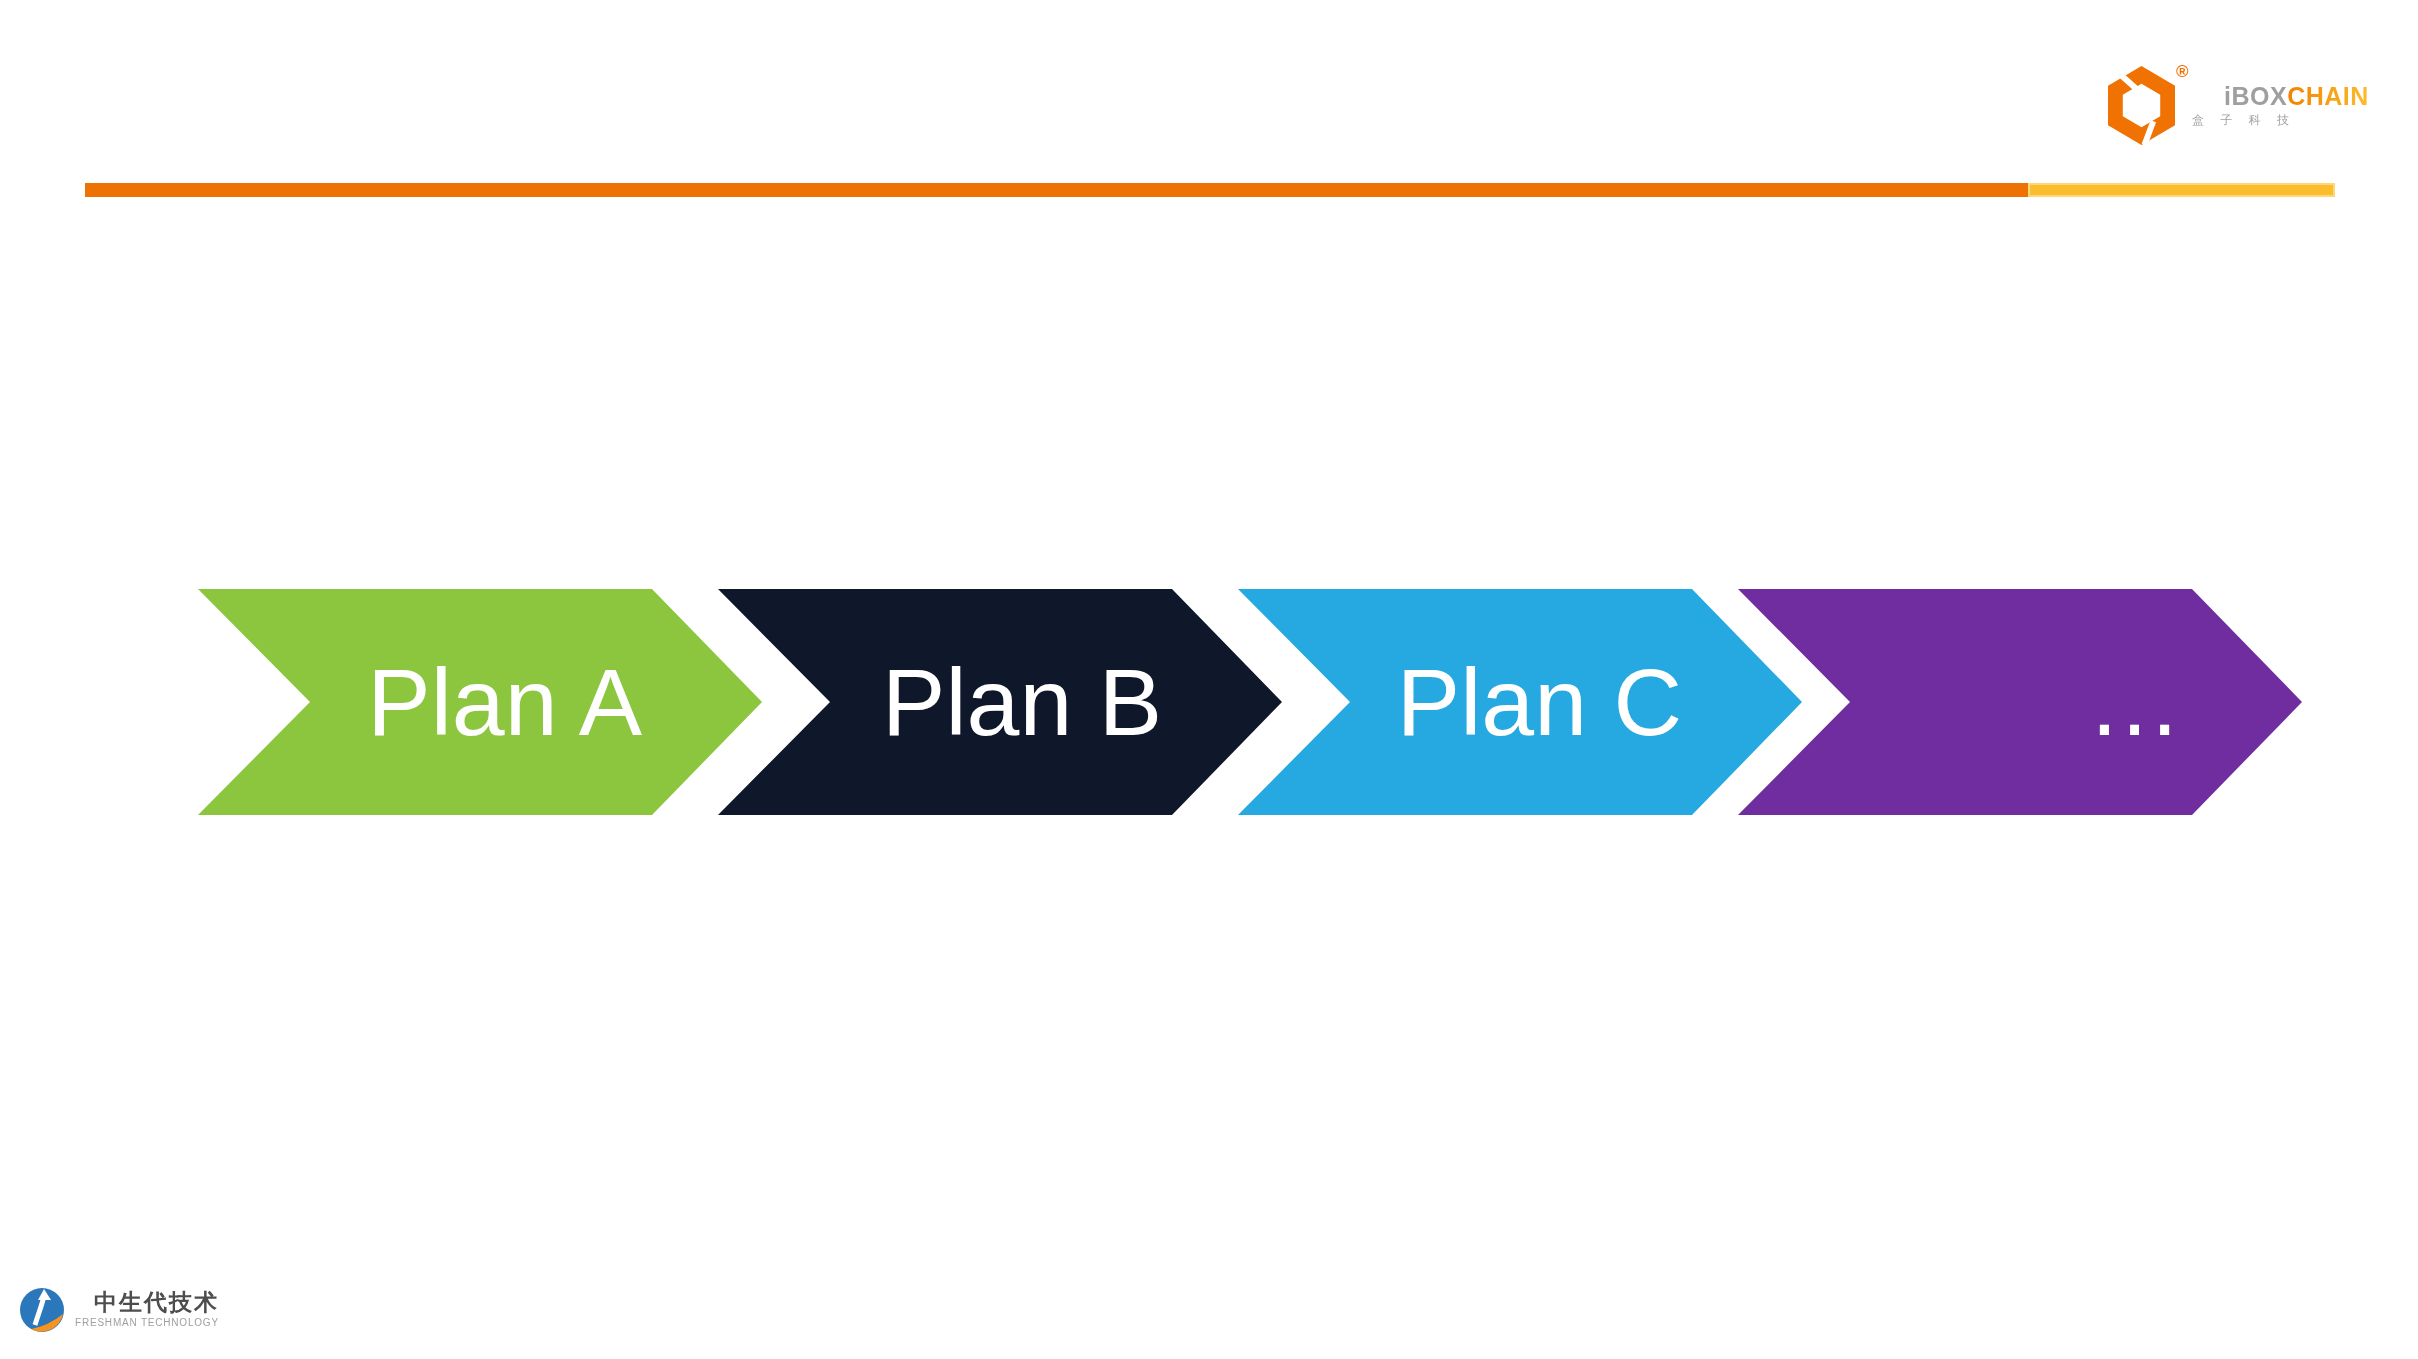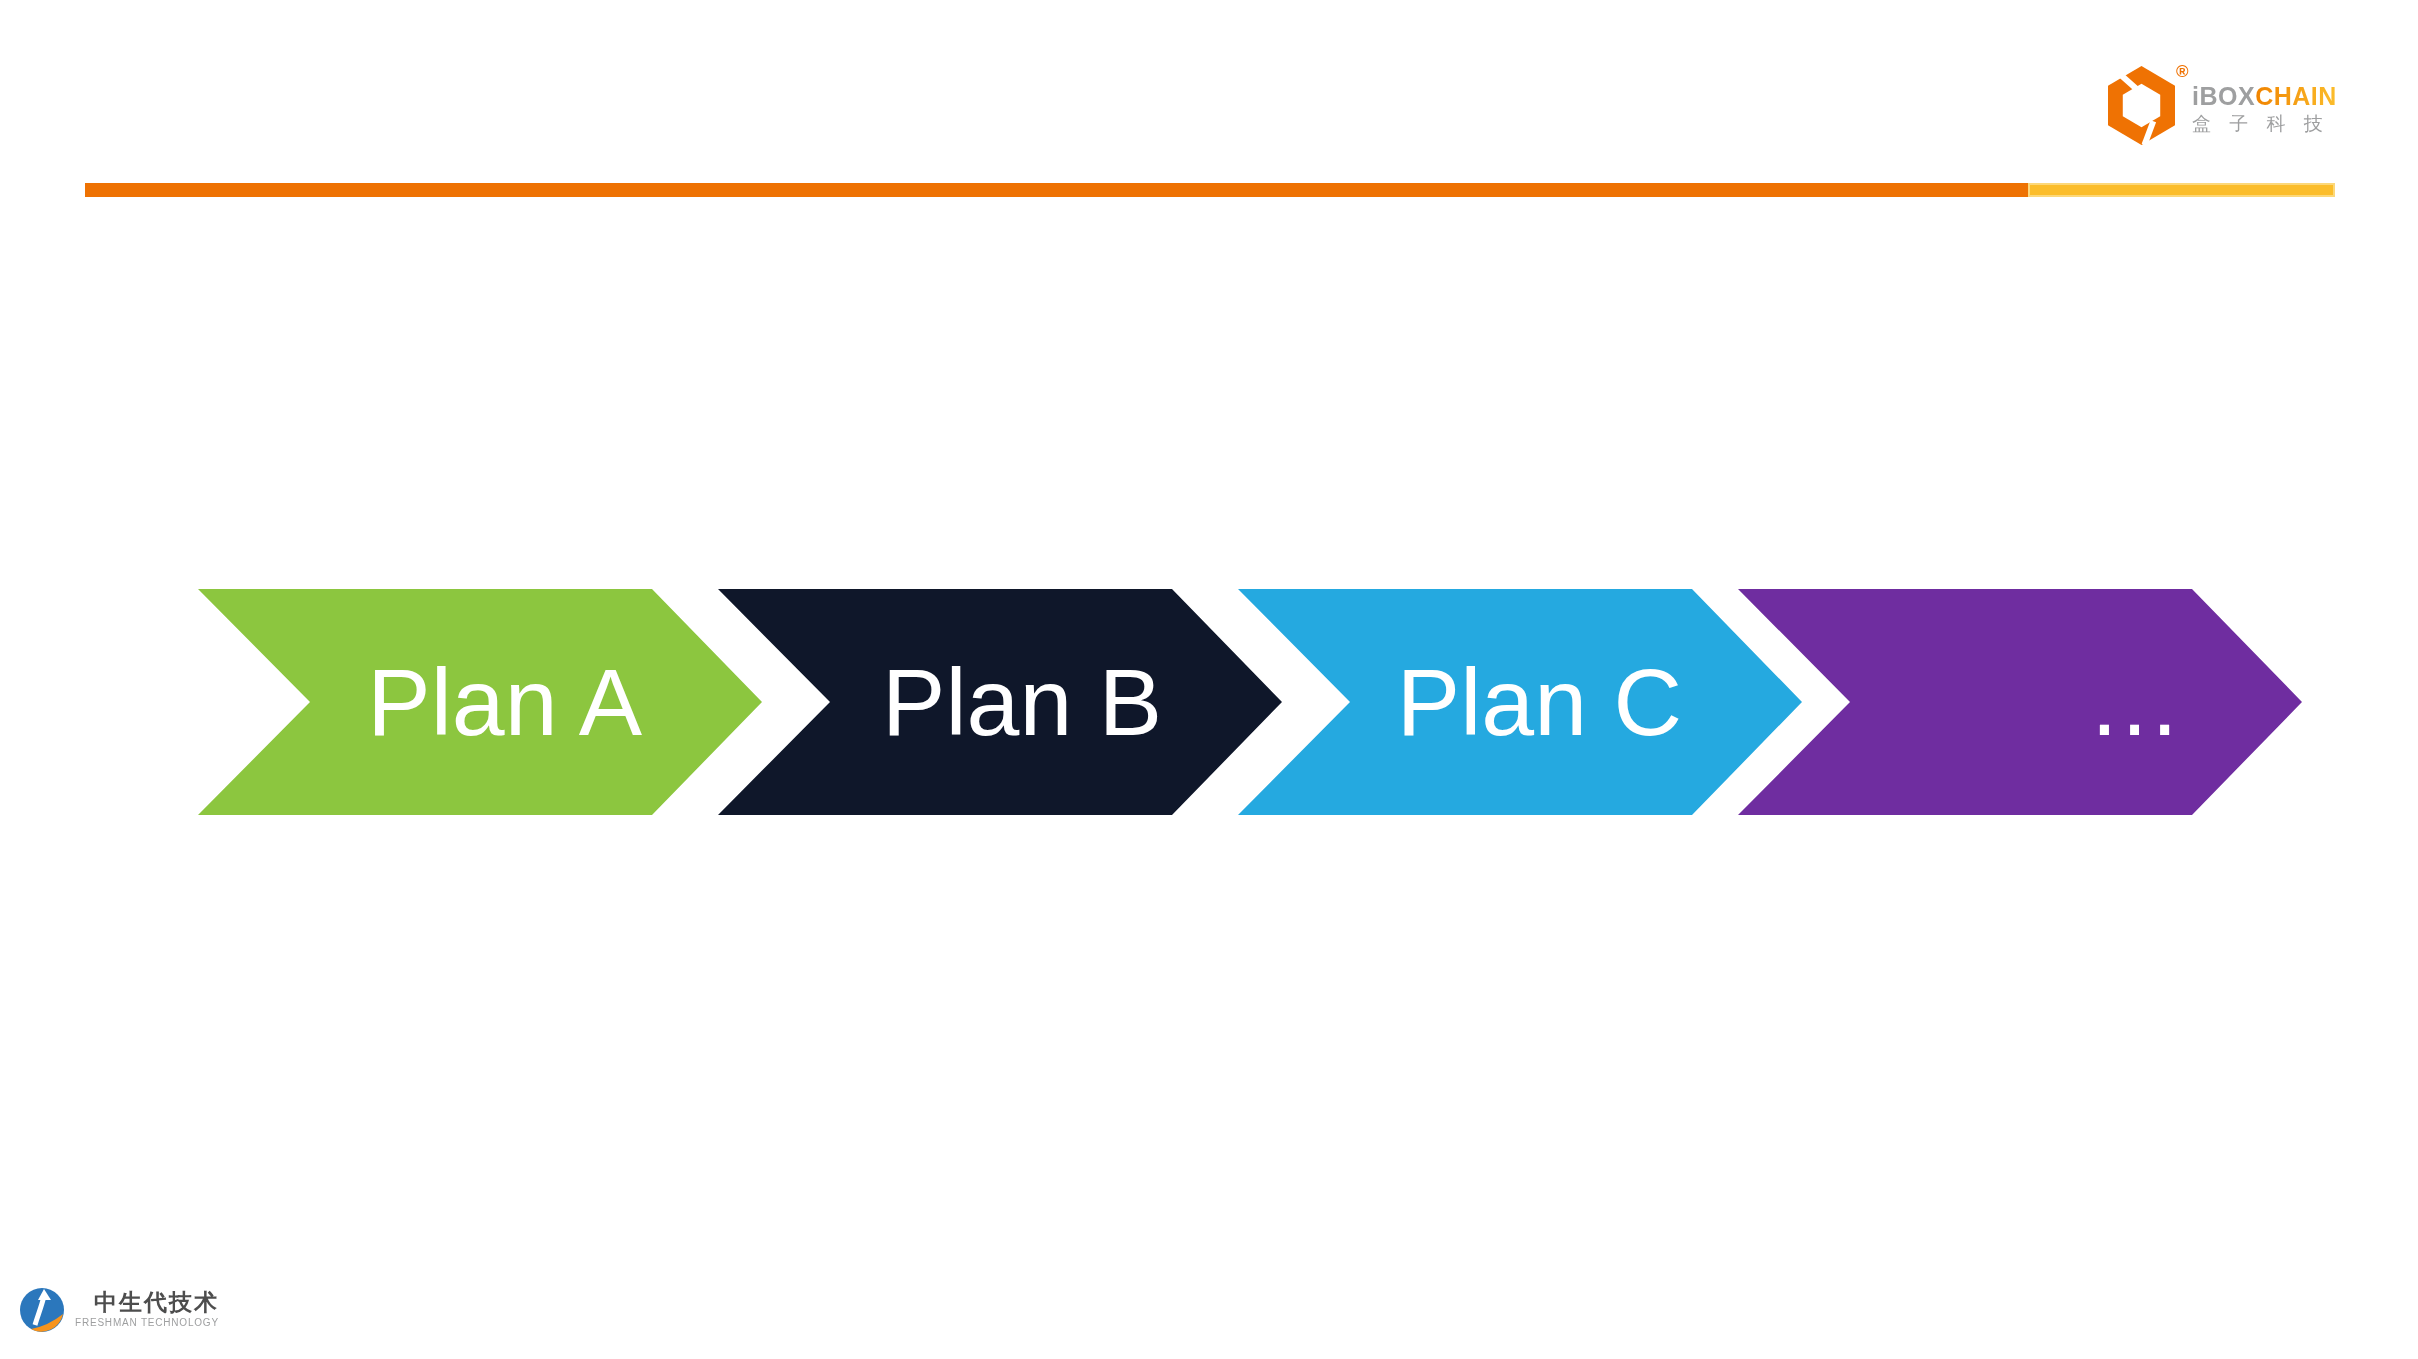--- a/index.html
+++ b/index.html
@@ -9,27 +9,27 @@
     background:#ffffff;
     overflow:hidden;
     font-family:"Liberation Sans",sans-serif;
   }
 
   
   .brand{position:absolute;left:2100px;top:60px;width:250px;height:100px;}
   .brand-hex{position:absolute;left:8px;top:6px;}
   .brand-reg{position:absolute;left:76px;top:2px;font-size:17px;font-weight:bold;color:#EF7203;}
   .brand-text{position:absolute;left:92px;top:24px;white-space:nowrap;}
-  .brand-wordmark{font-size:25px;font-weight:bold;letter-spacing:0.5px;line-height:1;}
+  .brand-wordmark{font-size:25px;font-weight:bold;letter-spacing:0.5px;line-height:1;margin-left:32px;}
   .brand-wordmark .suffix{
     background:linear-gradient(90deg,#F08300,#FBBD2B);
     -webkit-background-clip:text;background-clip:text;
     -webkit-text-fill-color:transparent;color:transparent;
   }
-  .brand-sub{margin-top:5px;font-size:19px;letter-spacing:6.5px;line-height:1;}
+  .brand-sub{margin-top:5px;font-size:12px;letter-spacing:6.5px;line-height:1;}
 
   
   .line-orange{position:absolute;left:85px;top:183px;width:1943px;height:14px;}
   .line-yellow{position:absolute;left:2028px;top:183px;width:307px;height:14px;
                box-sizing:border-box;border:2px solid #FCD87A;}
 
   
   .title{
     position:absolute;top:266px;left:1227px;transform:translateX(-50%);
     white-space:nowrap;color:#000;display:flex;align-items:baseline;

